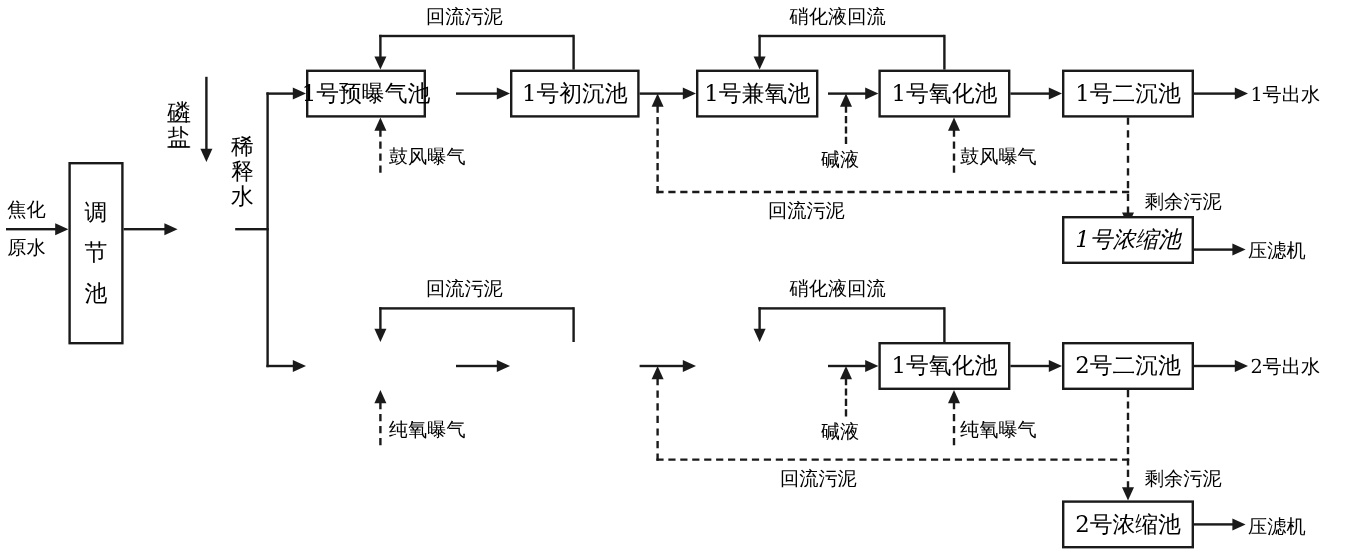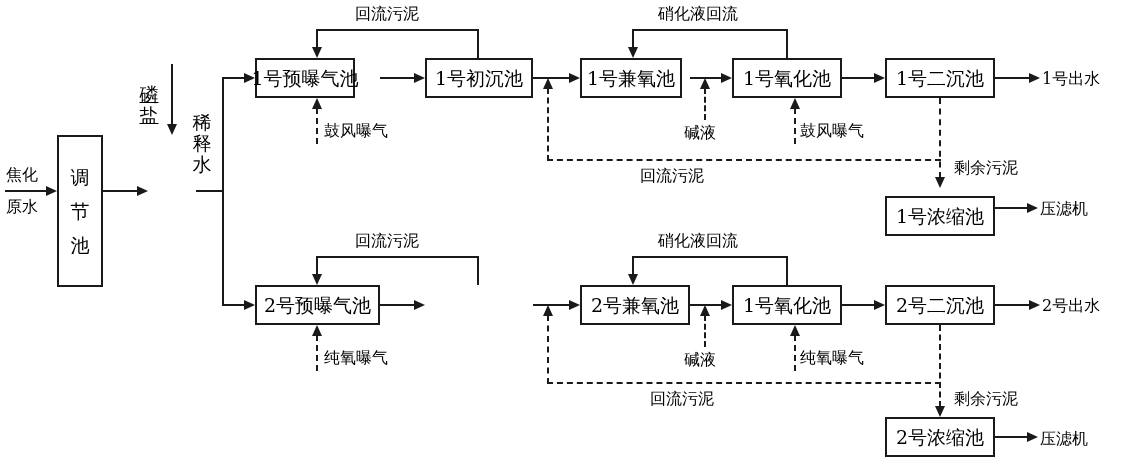--- a/index.html
+++ b/index.html
@@ -104,33 +104,27 @@
   <div class="lbl" style="left:800px;top:120px;">鼓风曝气</div>
 
   <div class="au" style="left:543px;top:78px;"></div>
   <div class="vd" style="left:547px;top:88px;height:73px;"></div>
   <div class="hd" style="left:547px;top:159px;width:394px;"></div>
   <div class="vd" style="left:939px;top:98px;height:80px;"></div>
   <div class="ad" style="left:935px;top:177px;"></div>
   <div class="lbl" style="left:640px;top:165px;">回流污泥</div>
   <div class="lbl" style="left:954px;top:157px;">剩余污泥</div>
 
-  <div class="box" style="left:885px;top:196px;width:110px;height:40px;">
+  <div class="box" style="left:885px;top:180px;width:110px;height:40px;font-style:italic;">
     <span>1号浓缩池</span>
   </div>
   <div class="hl" style="left:995px;top:207px;width:33px;"></div>
   <div class="ar" style="left:1027px;top:203px;"></div>
   <div class="lbl" style="left:1040px;top:198px;">压滤机</div>
 
-  <div class="box" style="left:255px;top:285px;width:125px;height:40px;">
-    <span>2号预曝气池</span>
-  </div>
-  <div class="box" style="left:580px;top:285px;width:110px;height:40px;">
-    <span>2号兼氧池</span>
-  </div>
   <div class="box" style="left:732px;top:285px;width:110px;height:40px;">
     <span>1号氧化池</span>
   </div>
   <div class="box" style="left:885px;top:285px;width:110px;height:40px;">
     <span>2号二沉池</span>
   </div>
 
   <div class="hl" style="left:380px;top:304px;width:35px;"></div>
   <div class="ar" style="left:414px;top:300px;"></div>
   <div class="hl" style="left:533px;top:304px;width:37px;"></div>

